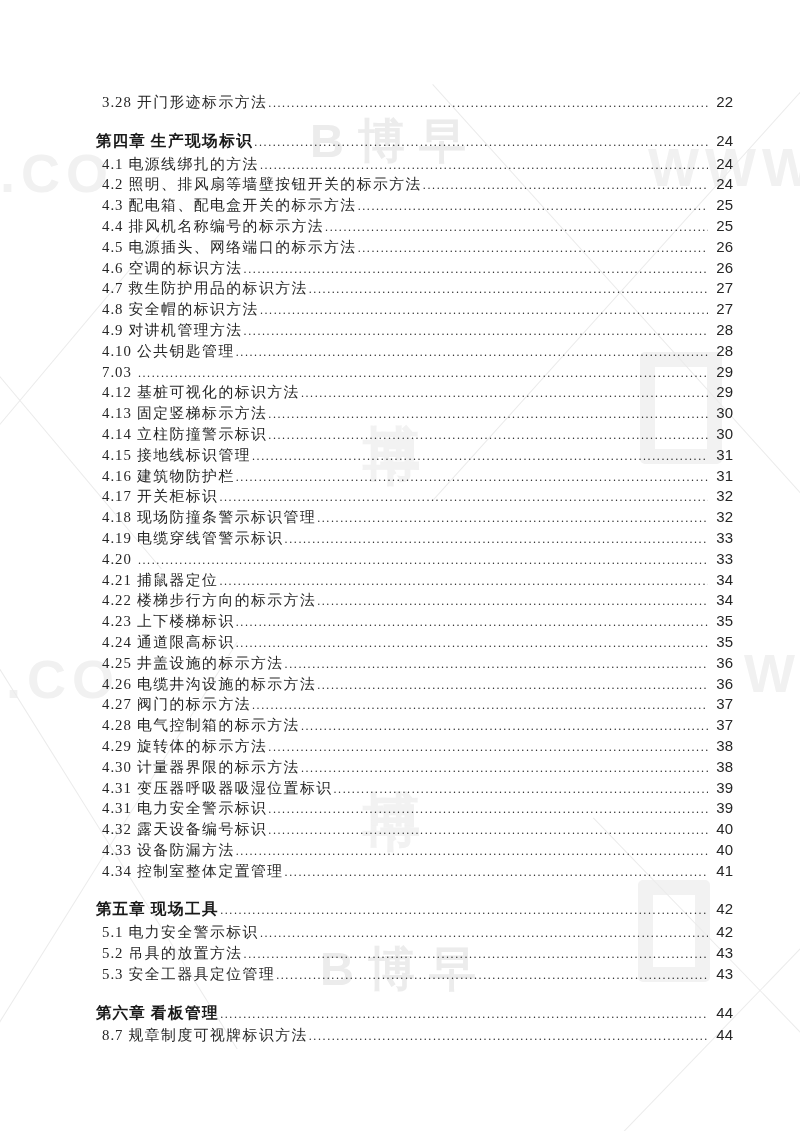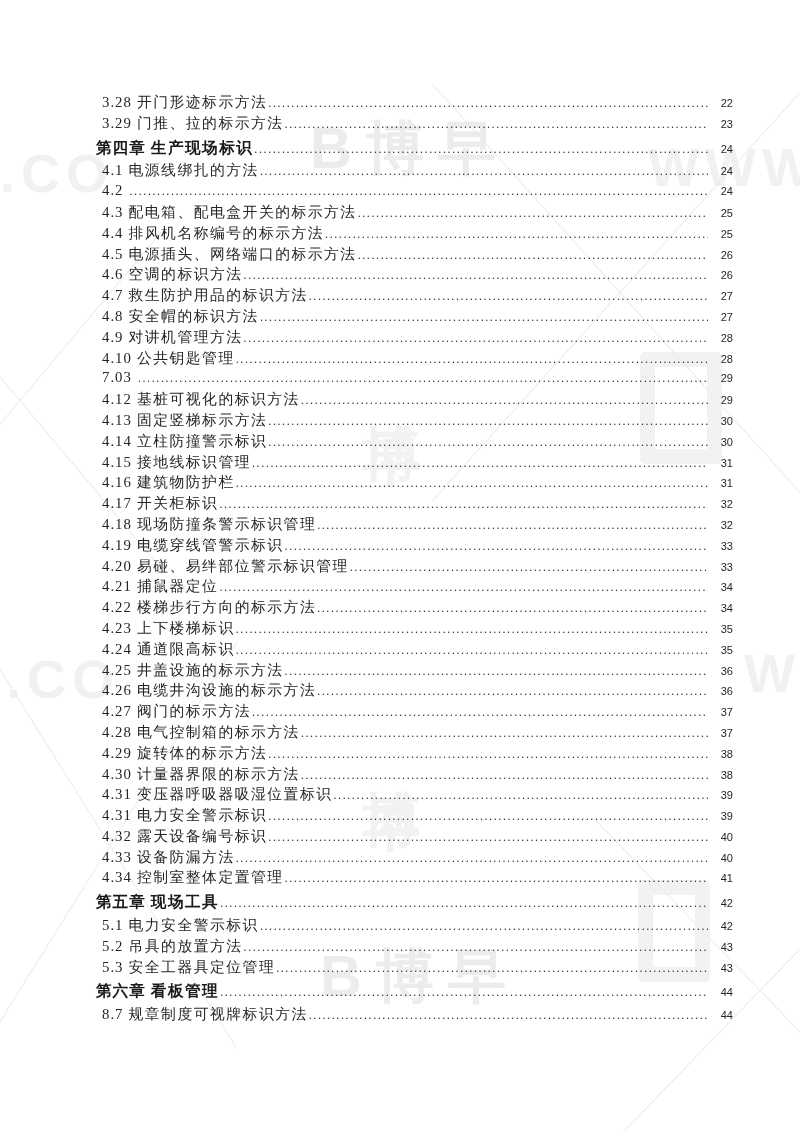--- a/index.html
+++ b/index.html
@@ -5,43 +5,43 @@
   html,body { margin:0; padding:0; background:#ffffff; }
   .page {
     position:relative; width:800px; height:1131px; background:#ffffff;
     overflow:hidden;
     font-family:"Liberation Serif","DejaVu Serif",serif;
   }
 
   
   .wm-layer { position:absolute; inset:0; z-index:0; pointer-events:none; }
   .wm { position:absolute; color:#ededed; user-select:none; white-space:nowrap; }
-  .wm-brand { font-size:58px; font-weight:bold; letter-spacing:14px; color:#ececec;
+  .wm-brand { font-size:47px; font-weight:bold; letter-spacing:14px; color:#ececec;
               font-family:"Liberation Sans","DejaVu Sans",sans-serif; }
   .wm-url   { font-size:54px; font-weight:bold; letter-spacing:6px; color:#f1f1f1;
               font-family:"Liberation Sans","DejaVu Sans",sans-serif; }
   .wm-vert  { writing-mode:vertical-rl; font-size:58px; font-weight:bold; color:#f2f2f2; letter-spacing:10px; }
   .wm-box   { box-sizing:border-box; border:15px solid #f2f2f2; border-radius:5px; }
   .diag { position:absolute; height:1px; background:#ebebeb; transform-origin:center; }
 
   
   .toc {
     position:absolute; left:96px; top:93px; width:637px; z-index:1;
   }
   .row { display:flex; align-items:baseline; height:20.8px; color:#262626; font-size:14.8px; }
   .row.item { padding-left:6px; }
-  .row.chapter { margin-top:3px; margin-bottom:3px;justify-content:center; }
+  .row.chapter { margin-top:17px; margin-bottom:3px;justify-content:center; }
   .row.chapter .num, .row.chapter .ttl { font-weight:bold; font-size:15.6px; color:#1a1a1a; }
   .num { white-space:nowrap; margin-right:5px; letter-spacing:1px; }
   .ttl { white-space:nowrap; letter-spacing:1.5px; }
   .dots { flex:1 1 auto; overflow:hidden; white-space:nowrap; color:#2e2e2e;
           font-size:12px; letter-spacing:1.6px; margin:0 1px; }
   .dots::after { content:"..................................................................................................................................................................................................................................................................................................................................."; }
   .pg { flex:0 0 auto; min-width:24px; text-align:right; color:#262626;
-        font-size:11px; font-family:"Liberation Sans","DejaVu Sans",sans-serif; }
+        font-size:15px; font-family:"Liberation Sans","DejaVu Sans",sans-serif; }
 </style>
 </head>
 <body>
 
 <div class="page">
 
   <div class="wm-layer">
     <div class="wm wm-url" style="left:-42px; top:142px;">S.CO</div>
     <div class="wm wm-brand" style="left:310px; top:110px;">B博早</div>
     <div class="wm wm-url" style="left:648px; top:136px;">WWW</div>
@@ -67,40 +67,35 @@
     <div class="diag" style="left:520px; top:990px; width:480px; transform:rotate(-46deg);"></div>
   </div>
 
   <div class="toc">
       <div class="row item">
         <span class="num">3.28</span>
         <span class="ttl">开门形迹标示方法</span>
         <span class="dots"></span>
         <span class="pg">22</span>
       </div>
-      <div class="row item">
-        <span class="num">3.29</span>
-        <span class="ttl">门推、拉的标示方法</span>
-        <span class="dots"></span>
-        <span class="pg">23</span>
-      </div>
       <div class="row chapter">
         <span class="num">第四章</span>
         <span class="ttl">生产现场标识</span>
         <span class="dots"></span>
         <span class="pg">24</span>
       </div>
       <div class="row item">
         <span class="num">4.1</span>
         <span class="ttl">电源线绑扎的方法</span>
         <span class="dots"></span>
         <span class="pg">24</span>
       </div>
       <div class="row item">
         <span class="num">4.2</span>
+        <span class="ttl">照明、排风扇等墙壁按钮开关的标示方法</span>
         <span class="dots"></span>
         <span class="pg">24</span>
       </div>
       <div class="row item">
         <span class="num">4.3</span>
         <span class="ttl">配电箱、配电盒开关的标示方法</span>
         <span class="dots"></span>
         <span class="pg">25</span>
       </div>
       <div class="row item">
@@ -193,21 +188,20 @@
         <span class="pg">32</span>
       </div>
       <div class="row item">
         <span class="num">4.19</span>
         <span class="ttl">电缆穿线管警示标识</span>
         <span class="dots"></span>
         <span class="pg">33</span>
       </div>
       <div class="row item">
         <span class="num">4.20</span>
-        <span class="ttl">易碰、易绊部位警示标识管理</span>
         <span class="dots"></span>
         <span class="pg">33</span>
       </div>
       <div class="row item">
         <span class="num">4.21</span>
         <span class="ttl">捕鼠器定位</span>
         <span class="dots"></span>
         <span class="pg">34</span>
       </div>
       <div class="row item">

